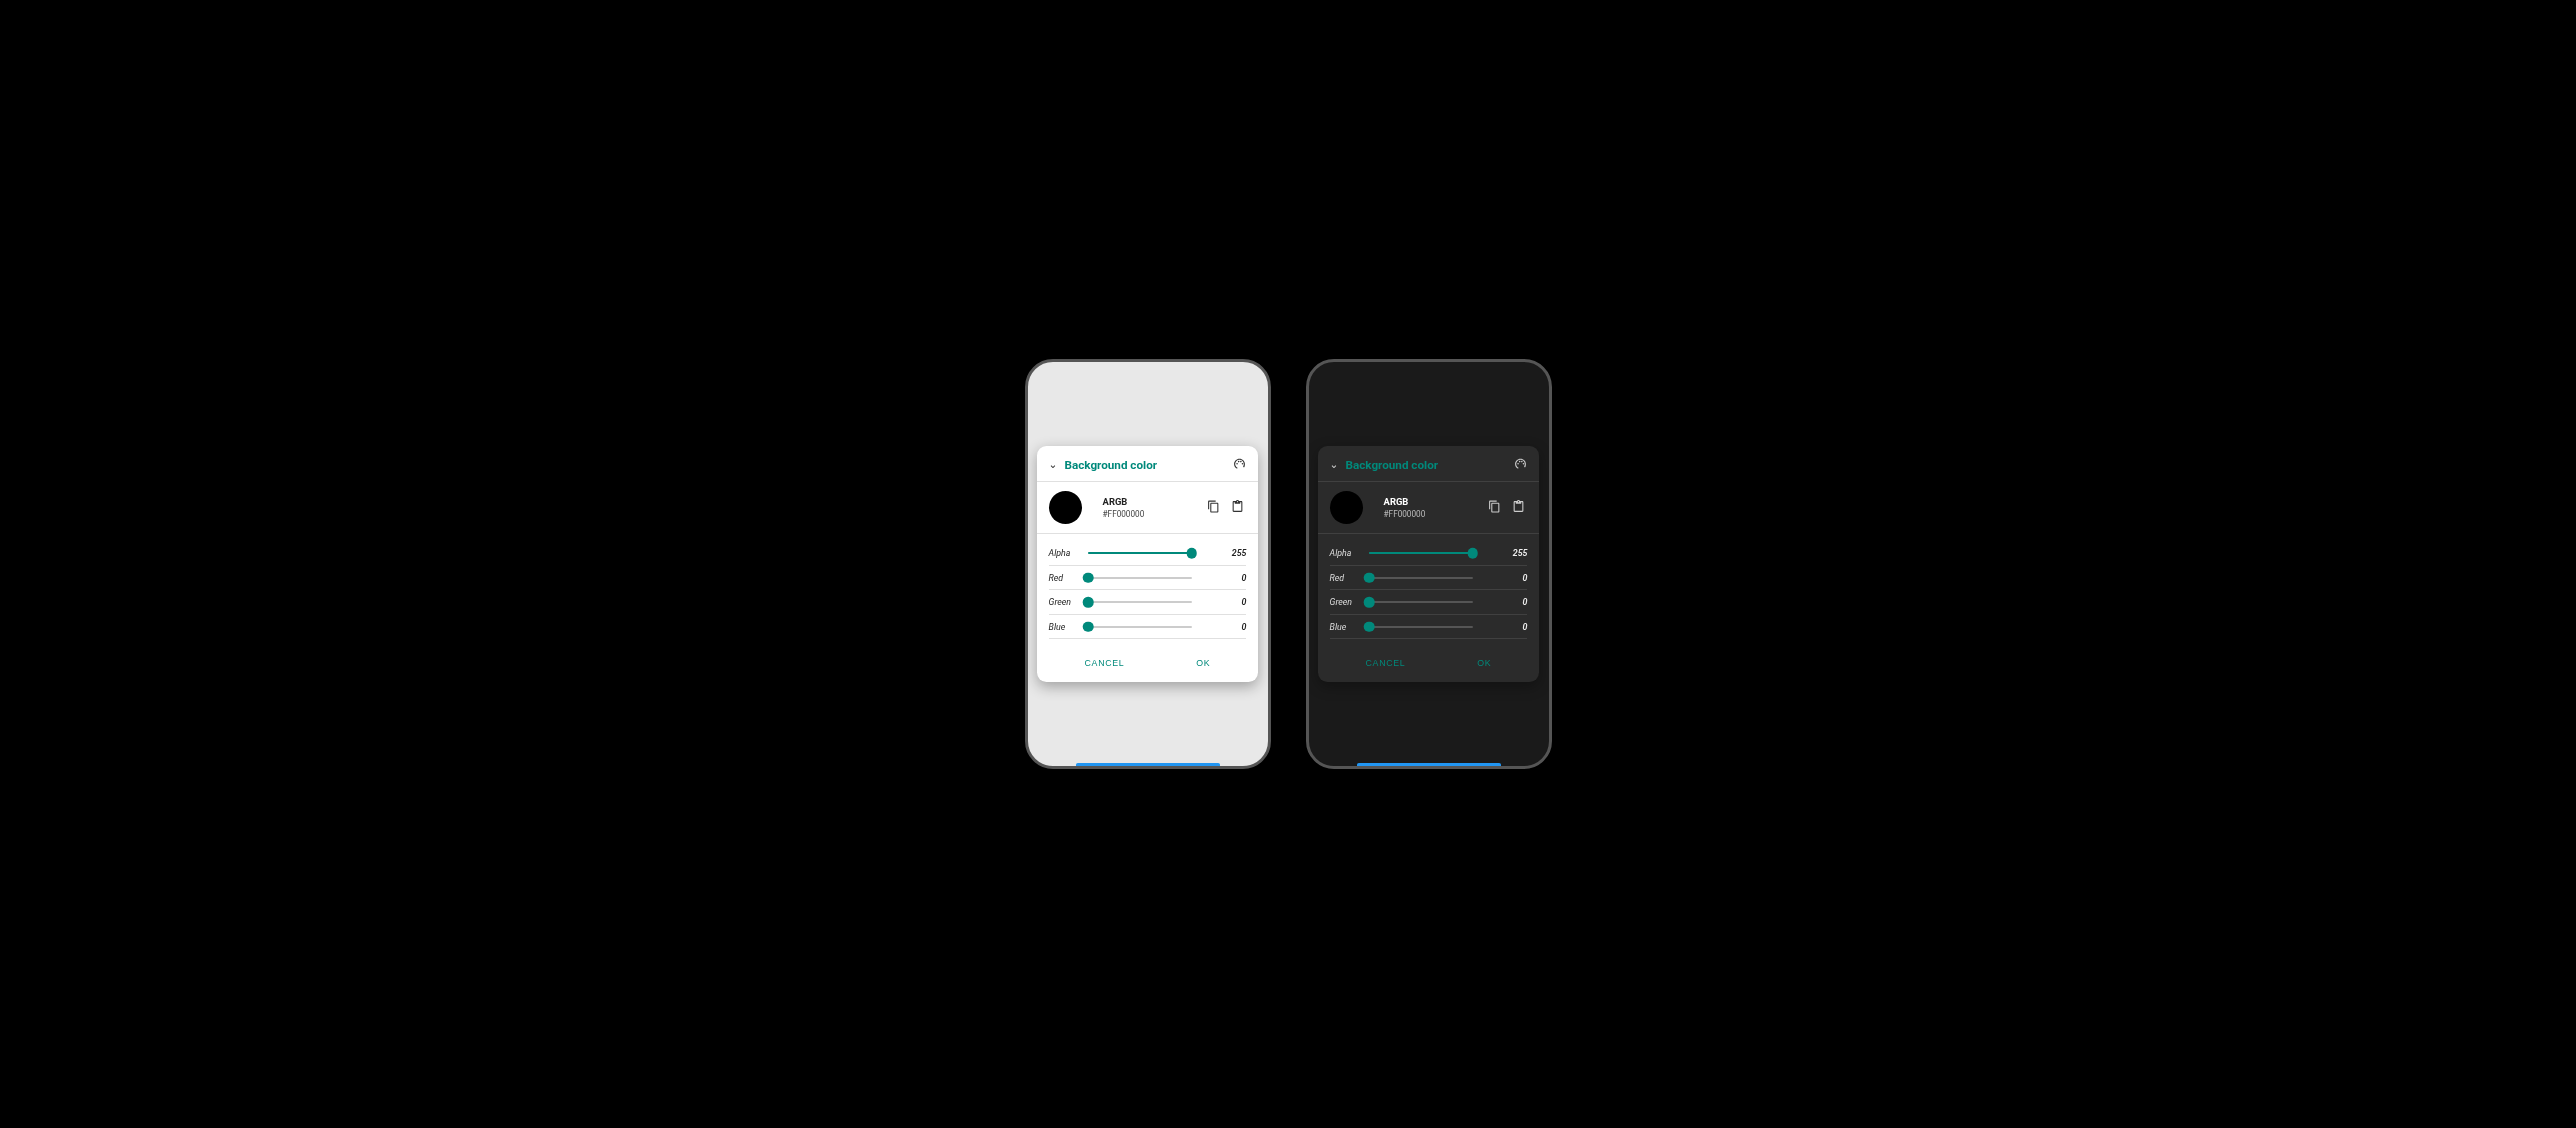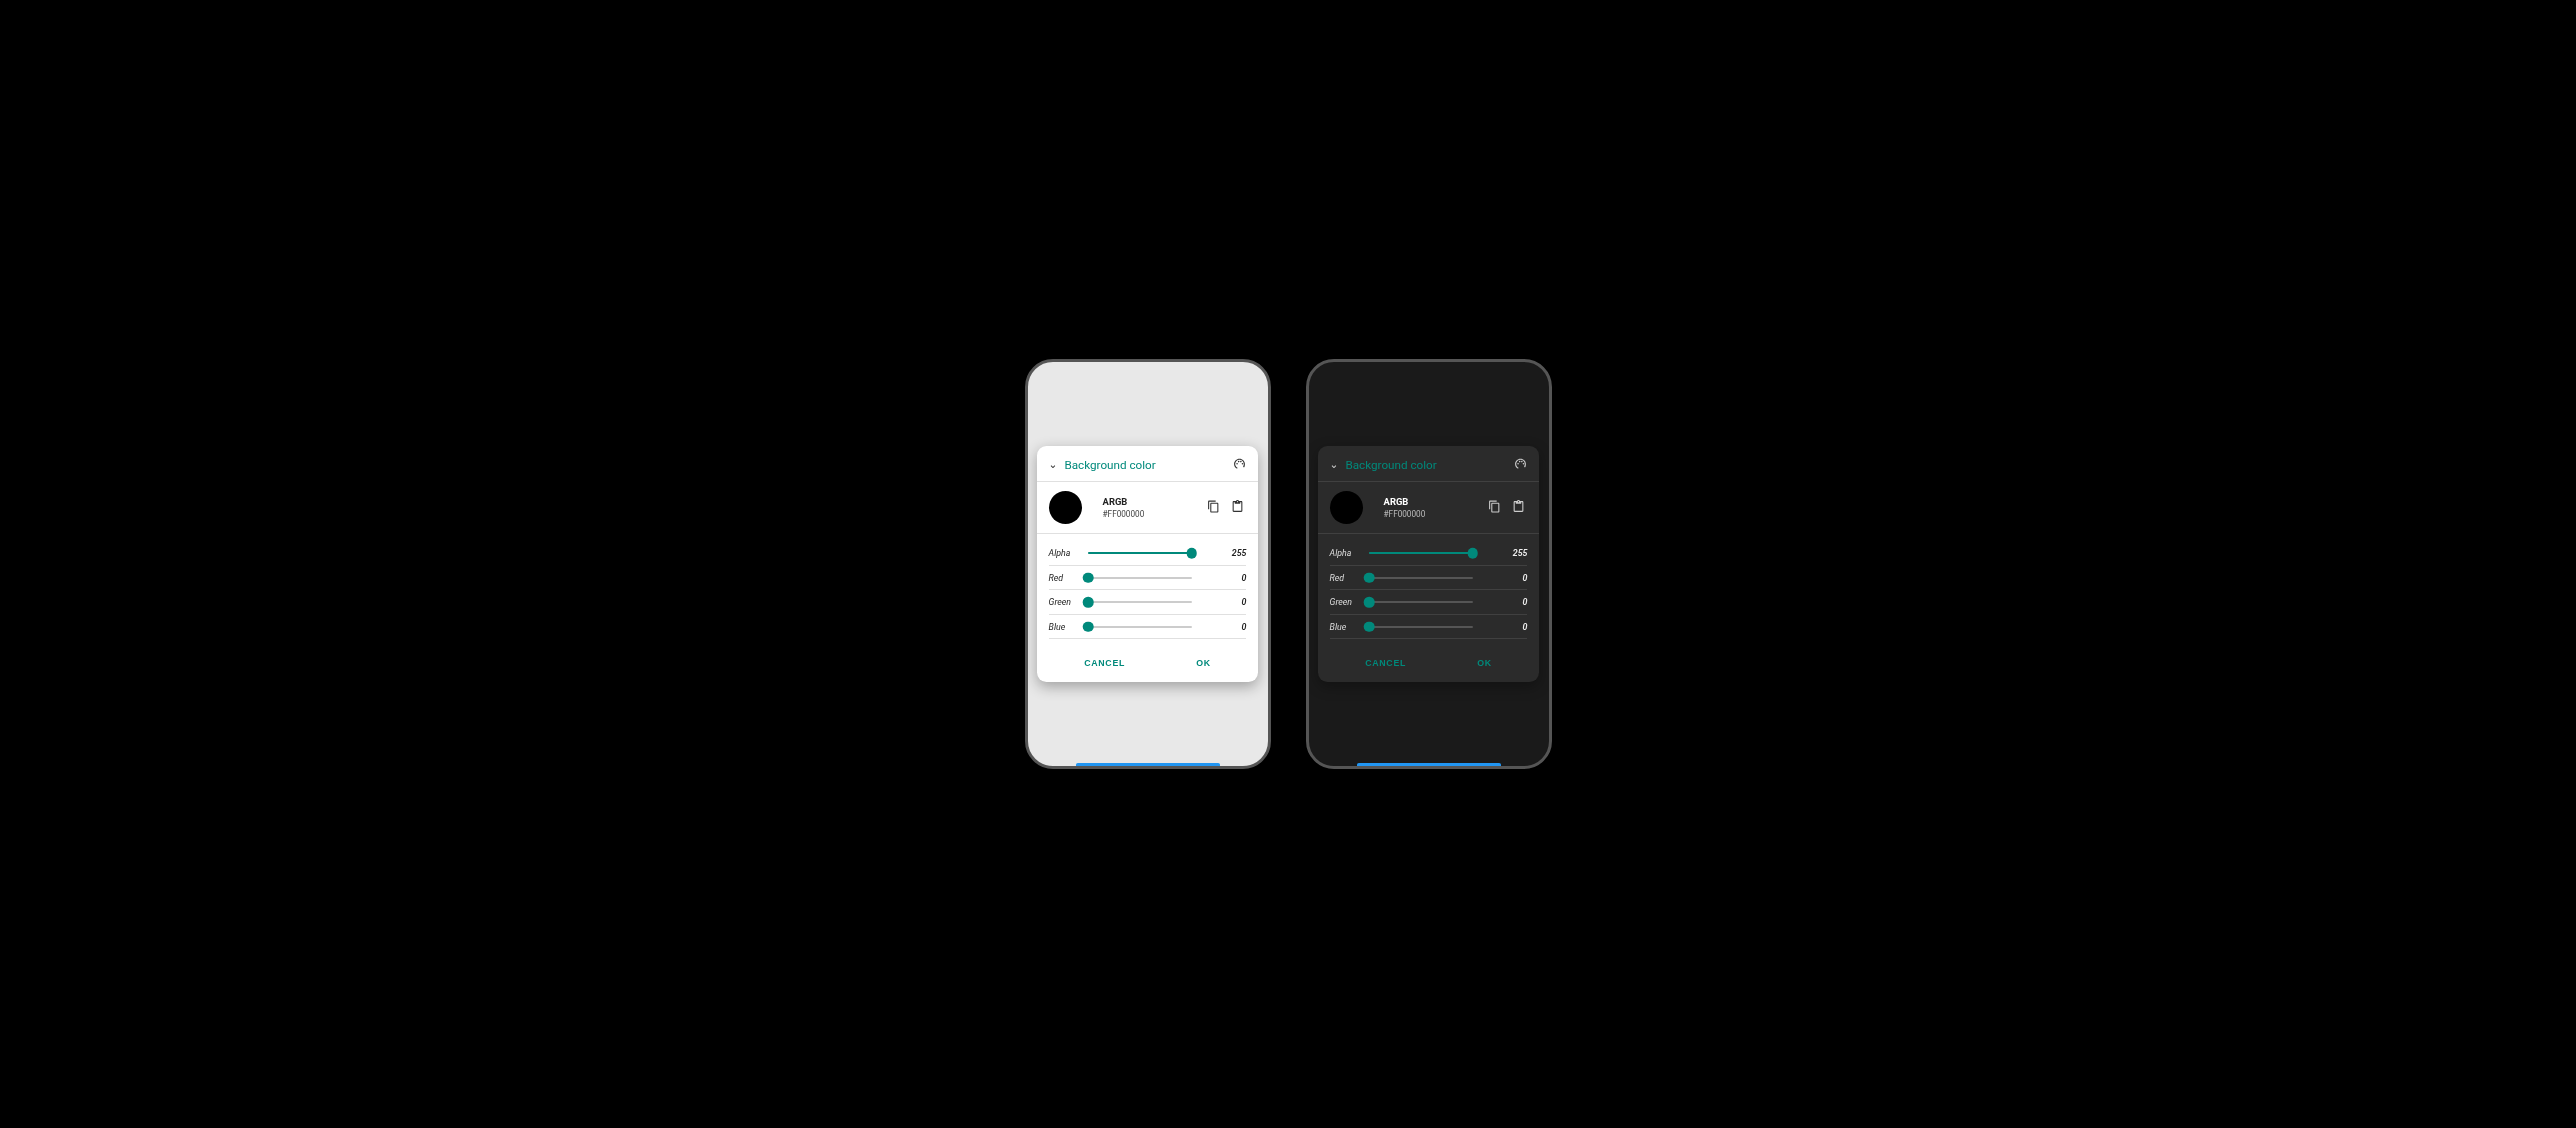--- a/index.html
+++ b/index.html
@@ -91,21 +91,21 @@
       font-size: 10.6px;
       color: #333;
     }
 
     .dialog.dark .chevron-icon {
       color: #ccc;
     }
 
     .header-title {
       font-size: 11.7px;
-      font-weight: 400;
+      font-weight: 700;
       color: #00897B;
     }
 
     .palette-icon {
       font-size: 13px;
       color: #333;
     }
 
     .dialog.dark .palette-icon {
       color: #ccc;
@@ -285,21 +285,21 @@
     
     .dialog-footer {
       display: flex;
       justify-content: space-around;
       padding: 9.4px 11.7px;
       margin-top: 2.3px;
     }
 
     .footer-btn {
       font-size: 8.8px;
-      font-weight: 700;
+      font-weight: 400;
       letter-spacing: 0.08em;
       color: #00897B;
       cursor: pointer;
       padding: 4.7px 11.7px;
       text-transform: uppercase;
       background: none;
       border: none;
     }
 
     

